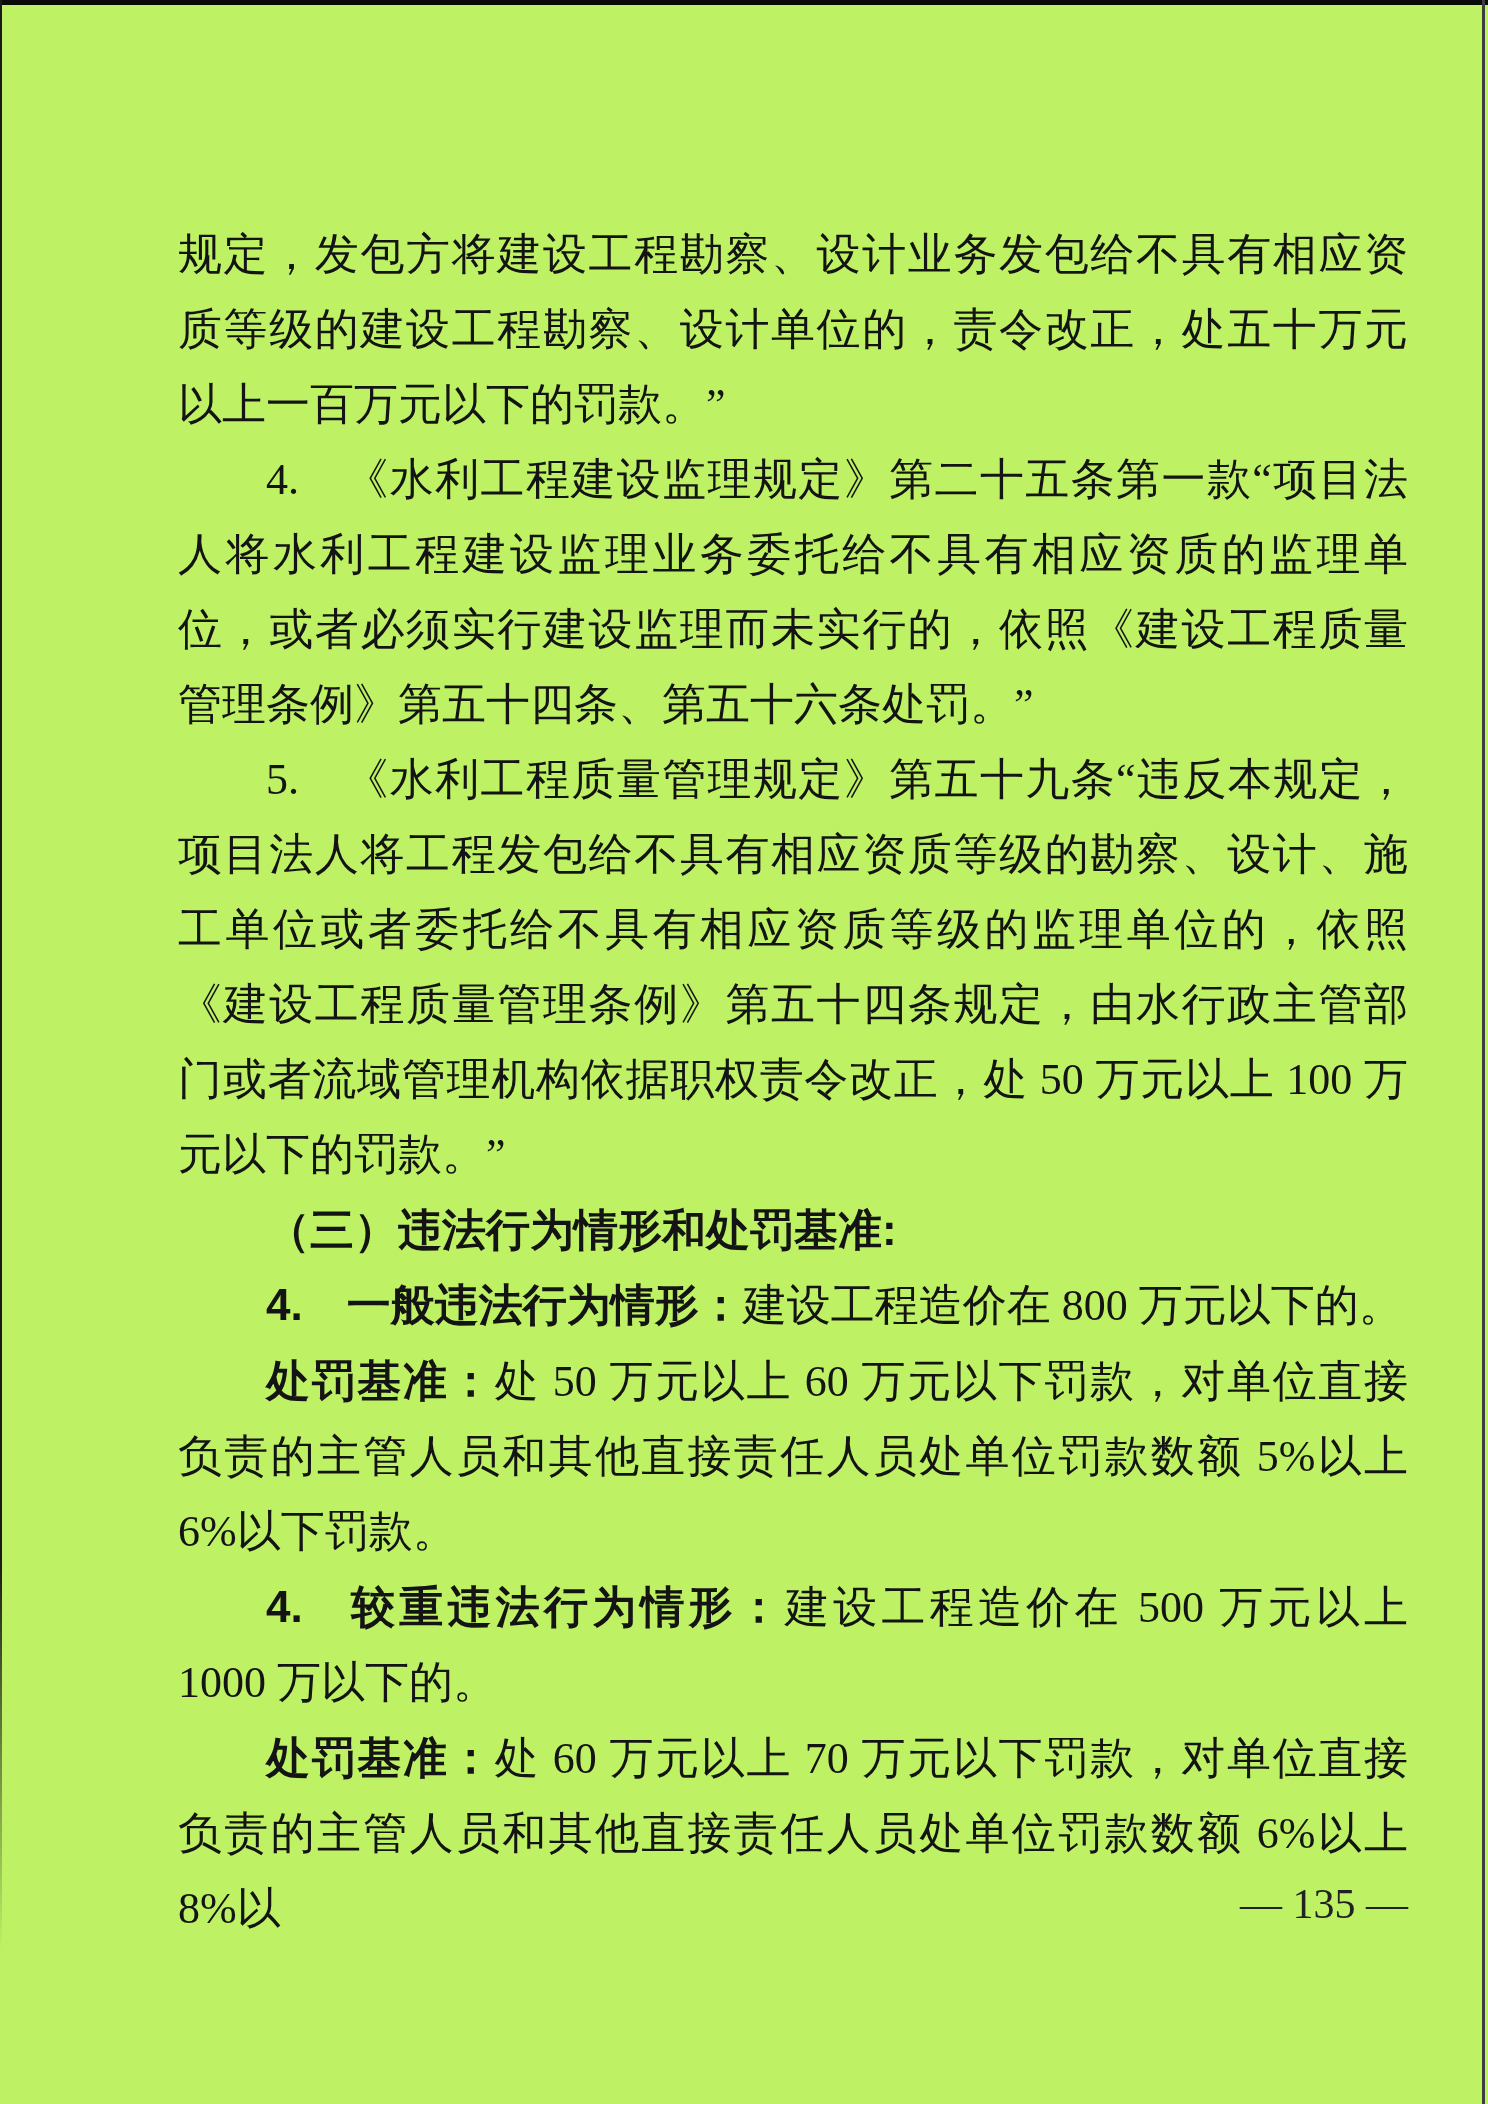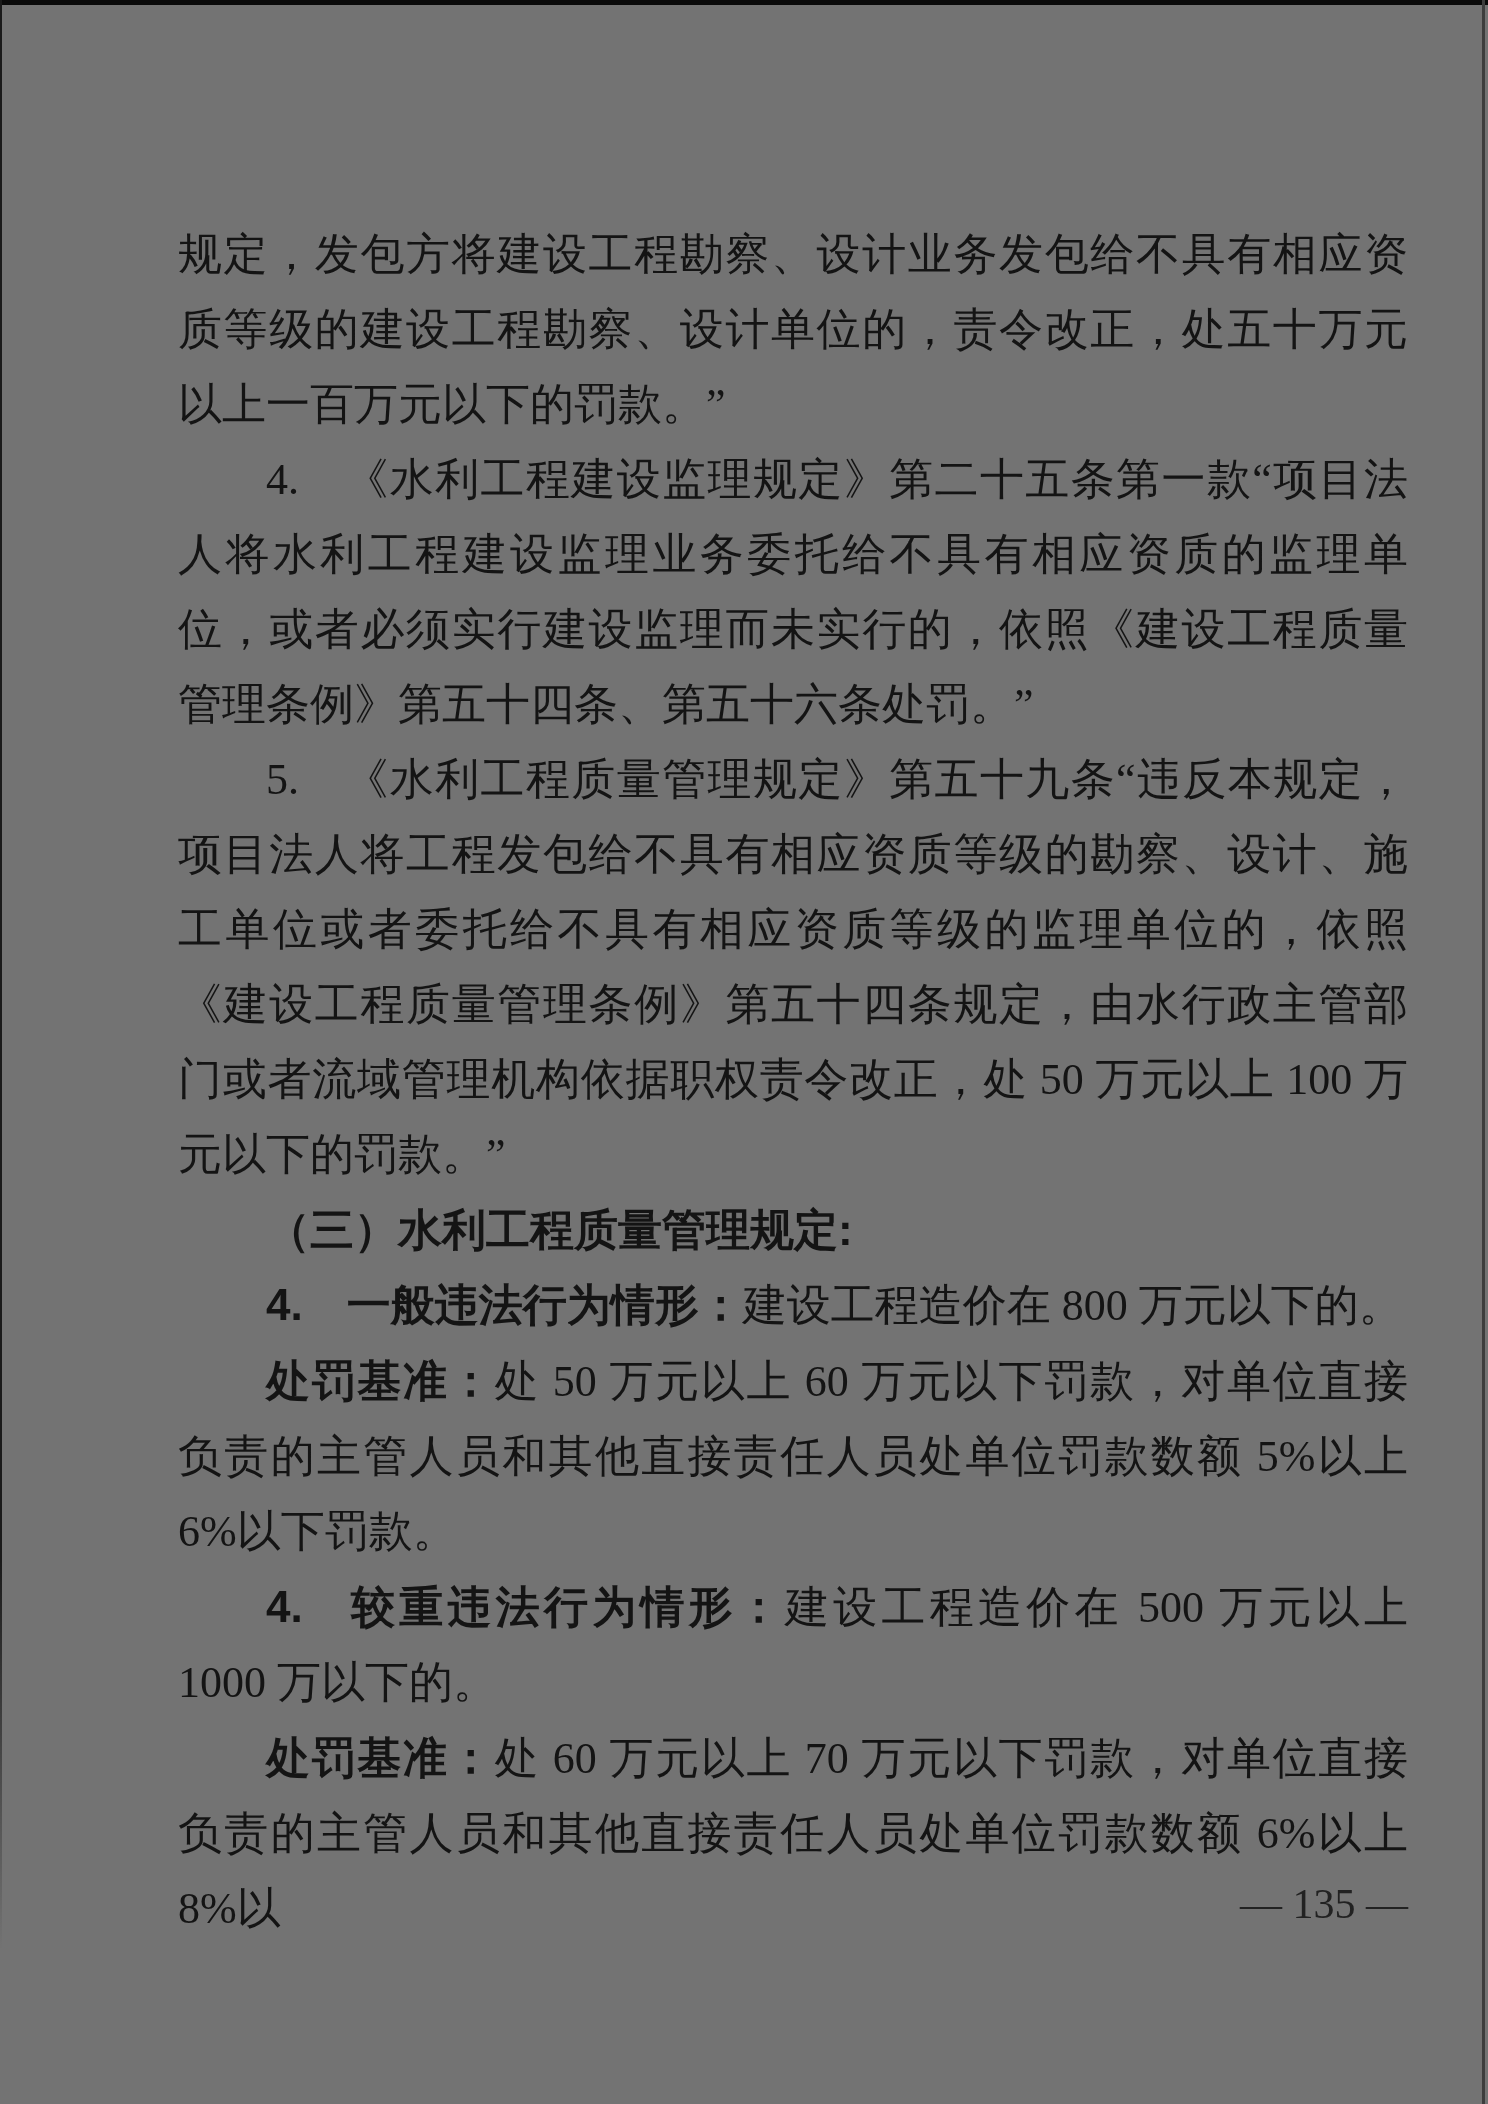--- a/index.html
+++ b/index.html
@@ -4,21 +4,21 @@
 <style>
   html, body {
     margin: 0;
     padding: 0;
     background: #ffffff;
   }
   .page {
     position: relative;
     width: 1488px;
     height: 2104px;
-    background: #737373;
+    background: #bef264;
     overflow: hidden;
     font-family: "Liberation Serif", "DejaVu Serif", serif;
     color: #141414;
   }
   
   .edge-top {
     position: absolute;
     top: 0; left: 0;
     width: 100%; height: 5px;
     background: #0a0a0a;
@@ -76,21 +76,21 @@
   <div class="edge-left"></div>
   <div class="edge-right"></div>
 
   <div class="content">
     <p class="para">规定，发包方将建设工程勘察、设计业务发包给不具有相应资质等级的建设工程勘察、设计单位的，责令改正，处五十万元以上一百万元以下的罚款。”</p>
 
     <p class="para indent">4. 《水利工程建设监理规定》第二十五条第一款“项目法人将水利工程建设监理业务委托给不具有相应资质的监理单位，或者必须实行建设监理而未实行的，依照《建设工程质量管理条例》第五十四条、第五十六条处罚。”</p>
 
     <p class="para indent">5. 《水利工程质量管理规定》第五十九条“违反本规定，项目法人将工程发包给不具有相应资质等级的勘察、设计、施工单位或者委托给不具有相应资质等级的监理单位的，依照《建设工程质量管理条例》第五十四条规定，由水行政主管部门或者流域管理机构依据职权责令改正，处 50 万元以上 100 万元以下的罚款。”</p>
 
-    <p class="para indent heading">（三）水利工程质量管理规定:</p>
+    <p class="para indent heading">（三）违法行为情形和处罚基准:</p>
 
     <p class="para indent"><span class="lead">4. 一般违法行为情形：</span><span>建设工程造价在 800 万元以下的。</span></p>
 
     <p class="para indent"><span class="lead">处罚基准：</span><span>处 50 万元以上 60 万元以下罚款，对单位直接负责的主管人员和其他直接责任人员处单位罚款数额 5%以上 6%以下罚款。</span></p>
 
     <p class="para indent"><span class="lead">4. 较重违法行为情形：</span><span>建设工程造价在 500 万元以上 1000 万以下的。</span></p>
 
     <p class="para indent"><span class="lead">处罚基准：</span><span>处 60 万元以上 70 万元以下罚款，对单位直接负责的主管人员和其他直接责任人员处单位罚款数额 6%以上 8%以</span></p>
   </div>
 

